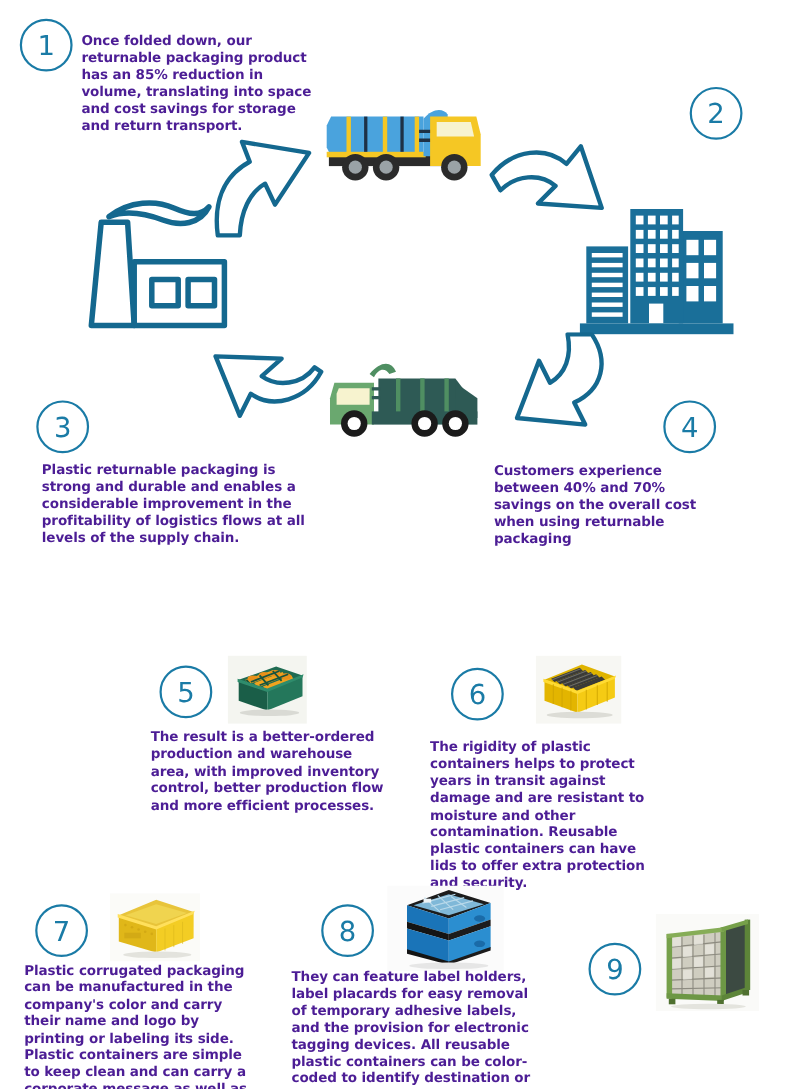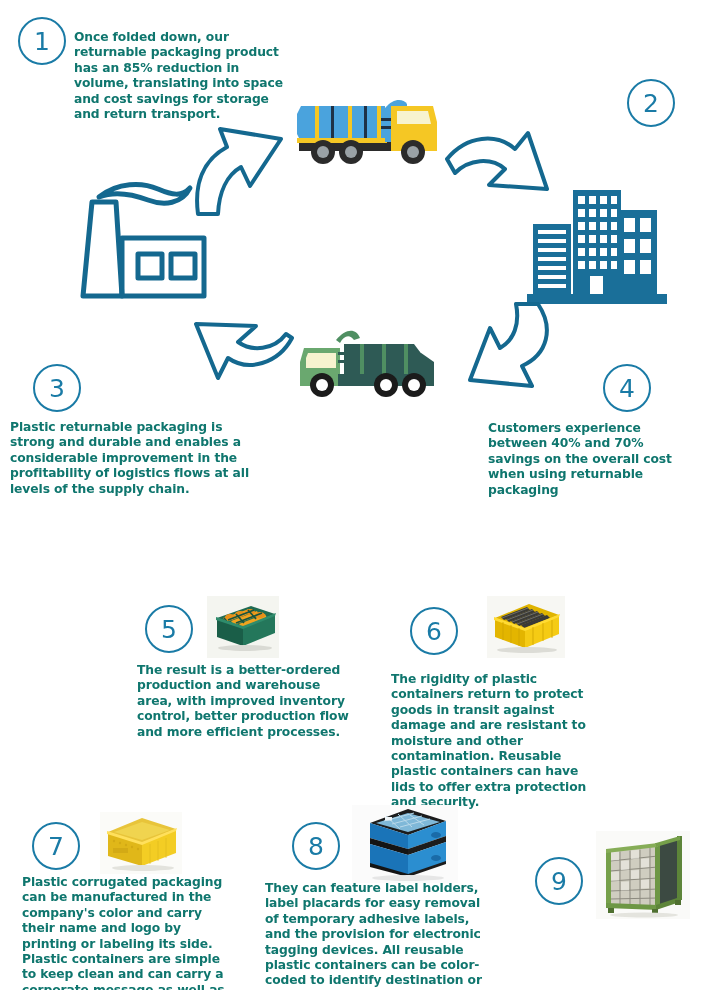--- a/index.html
+++ b/index.html
@@ -34,21 +34,21 @@
     color: #1a7ba6;
     font-size: 25px;
     font-weight: 400;
     line-height: 1;
     font-family: "DejaVu Sans", "Liberation Sans", sans-serif;
   }
 
   
   .txt {
     position: absolute;
-    color: #0f766e;
+    color: #4c1d95;
     font-size: 12.3px;
     line-height: 15.4px;
     font-weight: bold;
     font-family: "DejaVu Sans", "Liberation Sans", sans-serif;
     letter-spacing: -0.1px;
   }
 
   
   .art { position: absolute; }
   .art svg { display: block; }
@@ -226,25 +226,25 @@
   </div>
 
   <div class="art" style="left:186px; top:302px;">
     <svg width="110" height="82" viewBox="0 0 110 82">
       <path d="M106 36 C92 62, 62 70, 42 56 L32 76 L10 22 L70 24 L52 40 C66 50, 88 48, 100 32 Z" fill="none" stroke="#14688f" stroke-width="4" stroke-linejoin="round"></path>
     </svg>
   </div>
 
   <div class="badge" style="left:33px; top:364px;">3</div>
 
-  <div class="txt" style="left:10px; top:420px; width:248px;">Plastic returnable packaging is strong and durable and enables a considerable improvement in the profitability of logistics flows at all levels of the supply chain.</div>
+  <div class="txt" style="left:38px; top:420px; width:248px;">Plastic returnable packaging is strong and durable and enables a considerable improvement in the profitability of logistics flows at all levels of the supply chain.</div>
 
   <div class="badge" style="left:603px; top:364px;">4</div>
 
-  <div class="txt" style="left:488px; top:421px; width:210px;">Customers experience between 40% and 70% savings on the overall cost when using returnable packaging</div>
+  <div class="txt" style="left:449px; top:421px; width:210px;">Customers experience between 40% and 70% savings on the overall cost when using returnable packaging</div>
 
   <div class="badge" style="left:145px; top:605px;">5</div>
 
   <div class="photo" style="left:207px; top:596px;">
     <svg width="72" height="62" viewBox="0 0 72 62">
       <rect x="0" y="0" width="72" height="62" fill="#f4f5f0"></rect>
 
       <path d="M10 22 L44 10 L68 18 L36 31 Z" fill="#1f6b52"></path>
 
       <g fill="#f0a31e">
@@ -310,21 +310,21 @@
           <path d="M24 29 L24 47"></path>
           <path d="M32 32 L32 50"></path>
         <path d="M46 31 L46 49"></path>
           <path d="M56 27 L56 45"></path>
           <path d="M65 24 L65 42"></path>
       </g>
       <ellipse cx="40" cy="54" rx="30" ry="3" fill="#dcdcd6"></ellipse>
     </svg>
   </div>
 
-  <div class="txt" style="left:391px; top:672px; width:215px;">The rigidity of plastic containers return to protect goods in transit against damage and are resistant to moisture and other contamination. Reusable plastic containers can have lids to offer extra protection and security.</div>
+  <div class="txt" style="left:391px; top:672px; width:215px;">The rigidity of plastic containers helps to protect years in transit against damage and are resistant to moisture and other contamination. Reusable plastic containers can have lids to offer extra protection and security.</div>
 
   <div class="badge" style="left:32px; top:822px;">7</div>
 
   <div class="photo" style="left:100px; top:812px;">
     <svg width="82" height="62" viewBox="0 0 82 62">
       <rect x="0" y="0" width="82" height="62" fill="#fbfbf8"></rect>
 
       <path d="M8 20 L42 6 L76 17 L42 31 Z" fill="#e8c43a"></path>
       <path d="M14 20 L42 10 L70 18 L42 28 Z" fill="#f0d44f"></path>
 

